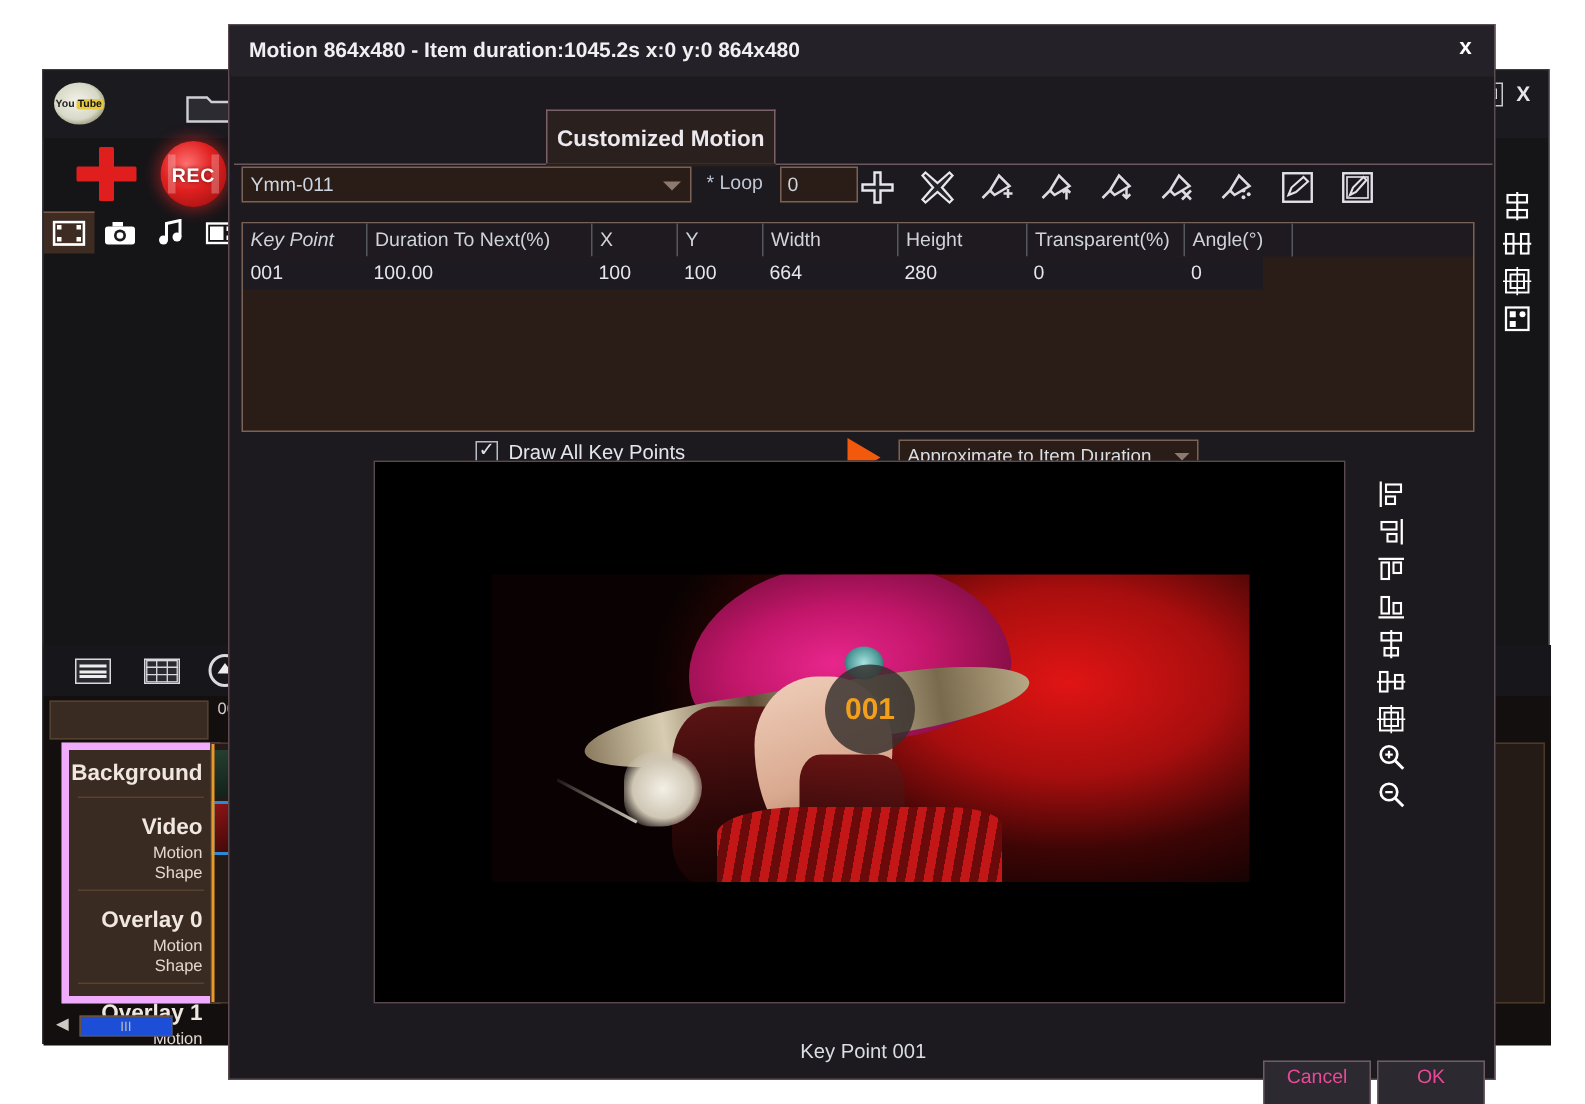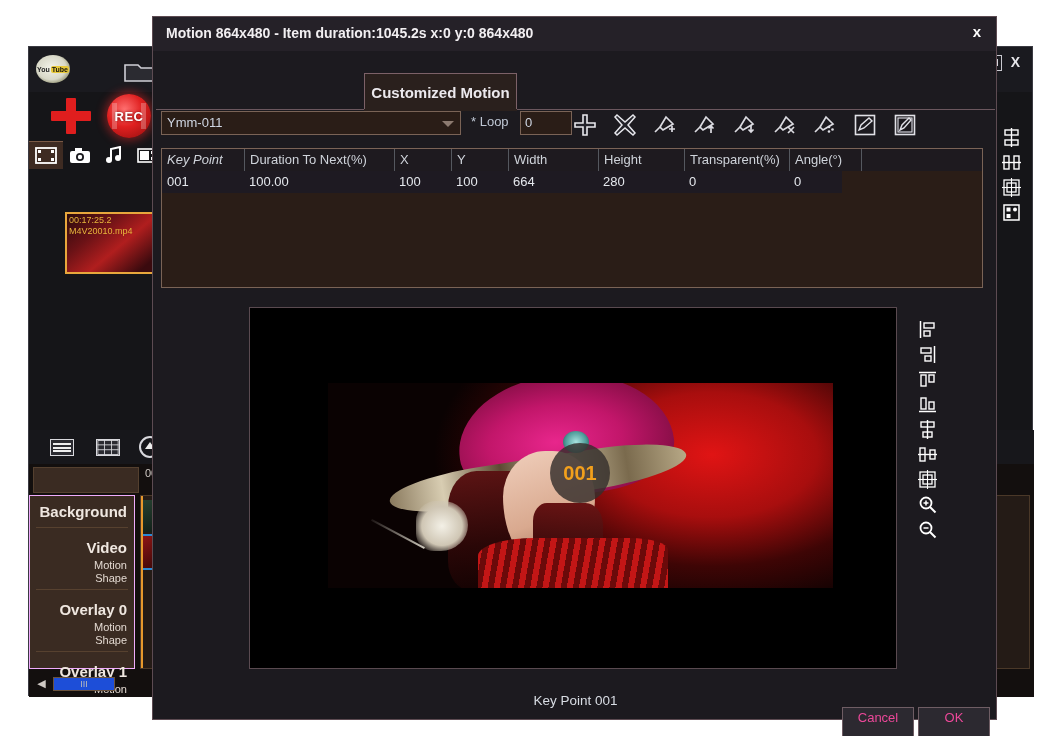--- a/index.html
+++ b/index.html
@@ -109,21 +109,21 @@
   .grid-ico { width: 24px; height: 17px; border: 1px solid #d9d9de; }
   .up-circle { width: 22px; height: 22px; border: 2px solid #d9d9de; border-radius: 50%; position: relative; }
   .up-circle::after {
     content:""; position:absolute; left:50%; top:4px; transform: translateX(-50%);
     border-left: 5px solid transparent; border-right: 5px solid transparent; border-bottom: 7px solid #eee;
   }
 
   .timeline { position: absolute; left: 0; top: 417px; width: 1005px; height: 233px; background: #130f0e; }
   .tl-head { position: absolute; left: 4px; top: 3px; width: 106px; height: 26px; background: #3a2b22; border: 1px solid #54402f; }
   .tl-ruler { position: absolute; left: 112px; top: 3px; right: 4px; height: 26px; color: #cfc9c4; font-size: 11px; padding-left: 4px; }
-  .tl-labels { position: absolute; left: 0; top: 31px; width: 106px; bottom: 28px; background: #3a2b22; border: 1px solid #f0abfc; }
+  .tl-labels { position: absolute; left: 12px; top: 31px; width: 106px; bottom: 28px; background: #3a2b22; border: 5px solid #f0abfc; }
   .tl-row { text-align: right; padding-right: 7px; color: #efe7e0; }
   .tl-row.major { font-size: 15px; font-weight: bold; padding-top: 7px; padding-bottom: 3px; }
   .tl-row.minor { font-size: 11px; line-height: 13px; color: #e2d8d0; }
   .tl-sep { height: 1px; background: #57412f; margin: 4px 6px; }
   .tl-tracks { position: absolute; left: 111px; top: 31px; right: 4px; bottom: 28px; background: #241b16; border: 1px solid #4a3828; }
   .tl-clip { position: absolute; height: 32px; }
   .tl-playhead { position: absolute; left: 0px; top: 0; width: 2px; height: 100%; background: #e8992c; }
   .tl-hscroll { position: absolute; left: 4px; bottom: 4px; width: 110px; height: 18px; }
   .tl-hscroll .arrowbox { position:absolute; left:0; top:0; width:17px; height:18px; color:#cfc9c4; font-size:11px; text-align:center; line-height:17px; }
   .tl-hscroll .thumb { position:absolute; left:20px; top:2px; width: 62px; height: 14px; background: #1d4ed8; border: 1px solid #6a523c; color:#bbb; font-size:9px; text-align:center; line-height:12px; }
@@ -373,24 +373,20 @@
       <div class="bg-tab">
         <svg width="22" height="17" viewBox="0 0 22 17">
             <rect x="1" y="2" width="20" height="13" fill="none" stroke="#fff" stroke-width="1.6"></rect>
             <rect x="3" y="4" width="9" height="9" fill="#fff"></rect>
             <rect x="14" y="4" width="5" height="3" fill="#fff"></rect>
             <rect x="14" y="10" width="5" height="3" fill="#fff"></rect>
           </svg>
       </div>
     </div>
 
-    <div class="media-thumb">
-      <div class="mt-time">00:17:25.2</div>
-      <div class="mt-name">M4V20010.mp4</div>
-    </div>
 
     <div class="left-divider"></div>
 
     <div class="rt-align-icons">
       <div class="ai">
         <svg width="19" height="19" viewBox="0 0 19 19">
             <rect x="3" y="2" width="13" height="5" fill="none" stroke="#fff" stroke-width="1.4"></rect>
             <rect x="3" y="12" width="13" height="5" fill="none" stroke="#fff" stroke-width="1.4"></rect>
             <line x1="9.5" y1="0" x2="9.5" y2="19" stroke="#fff" stroke-width="1.4"></line>
           </svg>
@@ -584,20 +580,29 @@
         <div class="kp-td" style="left:82px;width:150px">100.00</div>
         <div class="kp-td" style="left:232px;width:57px">100</div>
         <div class="kp-td" style="left:289px;width:57px">100</div>
         <div class="kp-td" style="left:346px;width:90px">664</div>
         <div class="kp-td" style="left:436px;width:86px">280</div>
         <div class="kp-td" style="left:522px;width:105px">0</div>
         <div class="kp-td" style="left:627px;width:72px">0</div>
       </div>
     </div>
 
+    <div class="draw-row">
+      <div class="chk"></div>
+      <div class="chk-label">Draw All Key Points</div>
+      <div class="play-tri"></div>
+      <div class="dur-select">
+        <span>Approximate to Item Duration</span>
+        <span class="caret"></span>
+      </div>
+    </div>
 
     <div class="preview-frame">
       <div class="preview-photo">
         <div class="ph-hat"></div>
         <div class="ph-brim"></div>
         <div class="ph-gem"></div>
         <div class="ph-hair"></div>
         <div class="ph-face"></div>
         <div class="ph-hair2"></div>
         <div class="ph-dress"></div>

